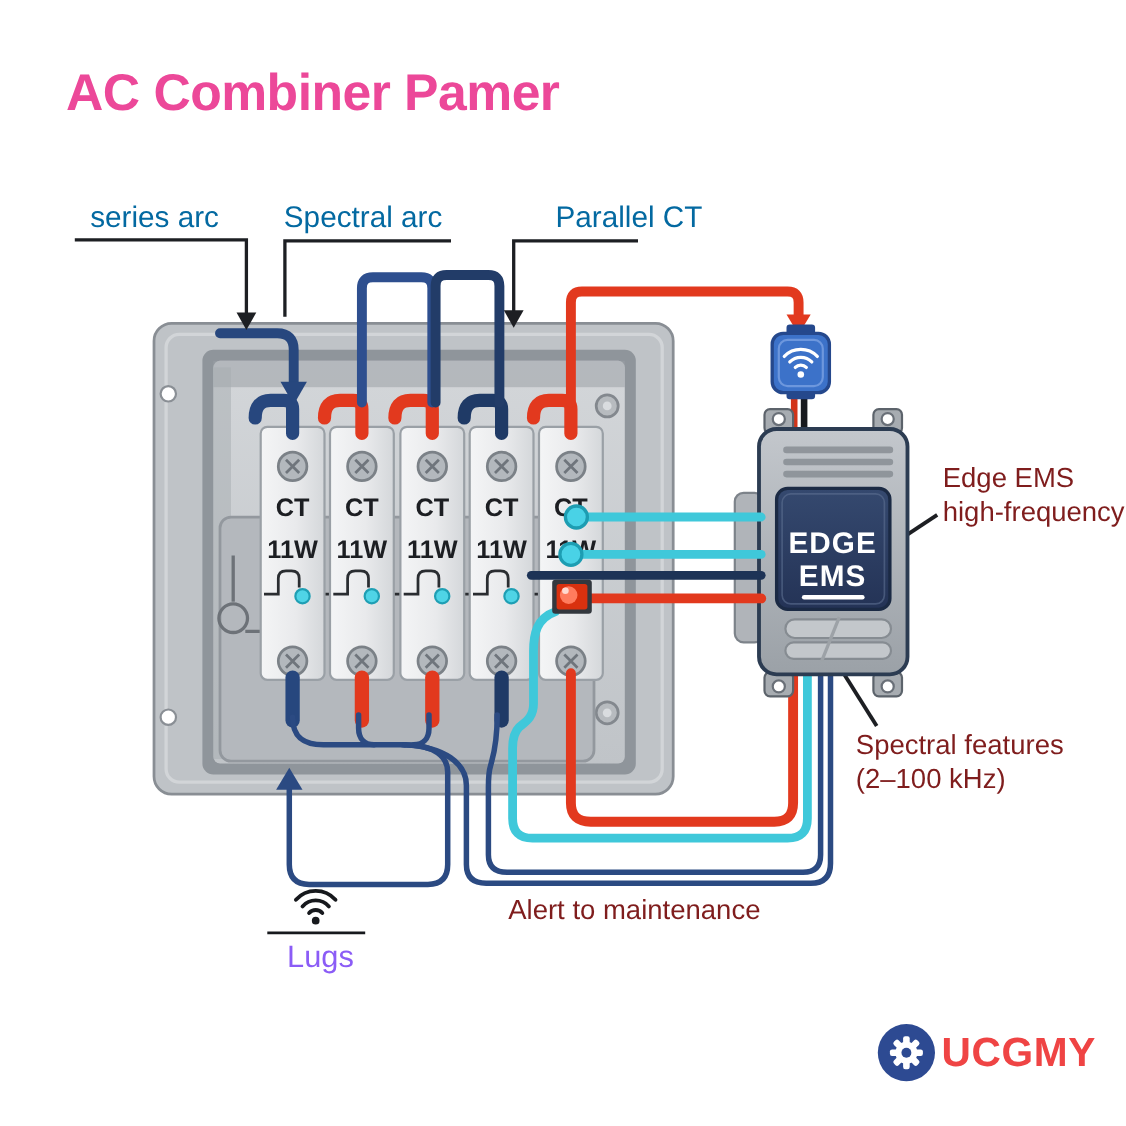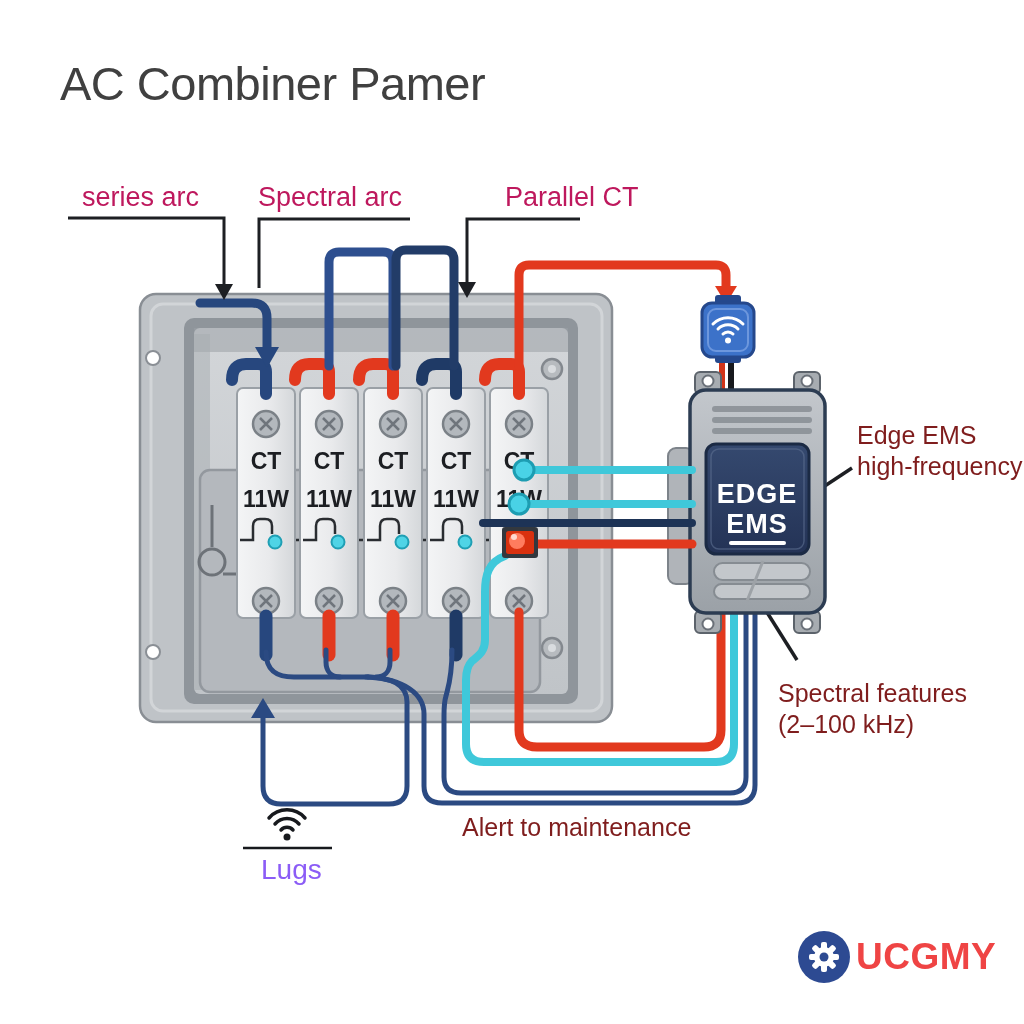--- a/index.html
+++ b/index.html
@@ -9,24 +9,24 @@
     --wire-red:#e2391e;
     --wire-cyan:#3fc8da;
   }
   html,body{margin:0;padding:0;background:#ffffff;}
   .stage{
     position:relative;width:1024px;height:1024px;background:#ffffff;
     font-family:"Liberation Sans", sans-serif;color:var(--ink);overflow:hidden;
   }
   .stage svg{position:absolute;left:0;top:0;}
   .title{
-    position:absolute;left:60px;top:56px;font-size:47px;font-weight:400;
-    letter-spacing:-0.5px;color:#404040;
+    position:absolute;left:60px;top:56px;font-size:47px;font-weight:700;
+    letter-spacing:-0.5px;color:#ec4899;
   }
-  .callout{position:absolute;font-size:27px;font-weight:400;color:#be185d;white-space:nowrap;}
+  .callout{position:absolute;font-size:27px;font-weight:400;color:#0369a1;white-space:nowrap;}
   .note{position:absolute;font-size:25px;font-weight:400;color:#7f1d1d;line-height:31px;white-space:nowrap;}
   .brand{position:absolute;left:856px;top:936px;font-size:37px;font-weight:700;color:#ef4444;letter-spacing:0.5px;}
   .gear-badge{position:absolute;left:797px;top:930px;width:54px;height:54px;}
   .lugs-label{position:absolute;left:261px;top:854px;font-size:28px;font-weight:400;color:#8b5cf6;}
 </style>
 </head>
 <body>
 
 <div class="stage">
 
@@ -267,21 +267,21 @@
 
   <div class="callout" style="left:82px;top:182px;">series arc</div>
   <div class="callout" style="left:258px;top:182px;">Spectral arc</div>
   <div class="callout" style="left:485px;top:182px;margin-left:20px;">Parallel CT</div>
 
   <div class="note" style="left:857px;top:420px;">
     <div>Edge EMS</div>
     <div>high-frequency</div>
   </div>
 
-  <div class="note" style="left:778px;top:662px;margin-top:16px;">
+  <div class="note" style="left:778px;top:662px;">
     <div>Spectral features</div>
     <div>(2–100 kHz)</div>
   </div>
 
   <div class="note" style="left:462px;top:812px;">Alert to maintenance</div>
 
   <div class="lugs-label">Lugs</div>
 
   <div class="gear-badge">
     <svg width="54" height="54" viewBox="0 0 54 54">

